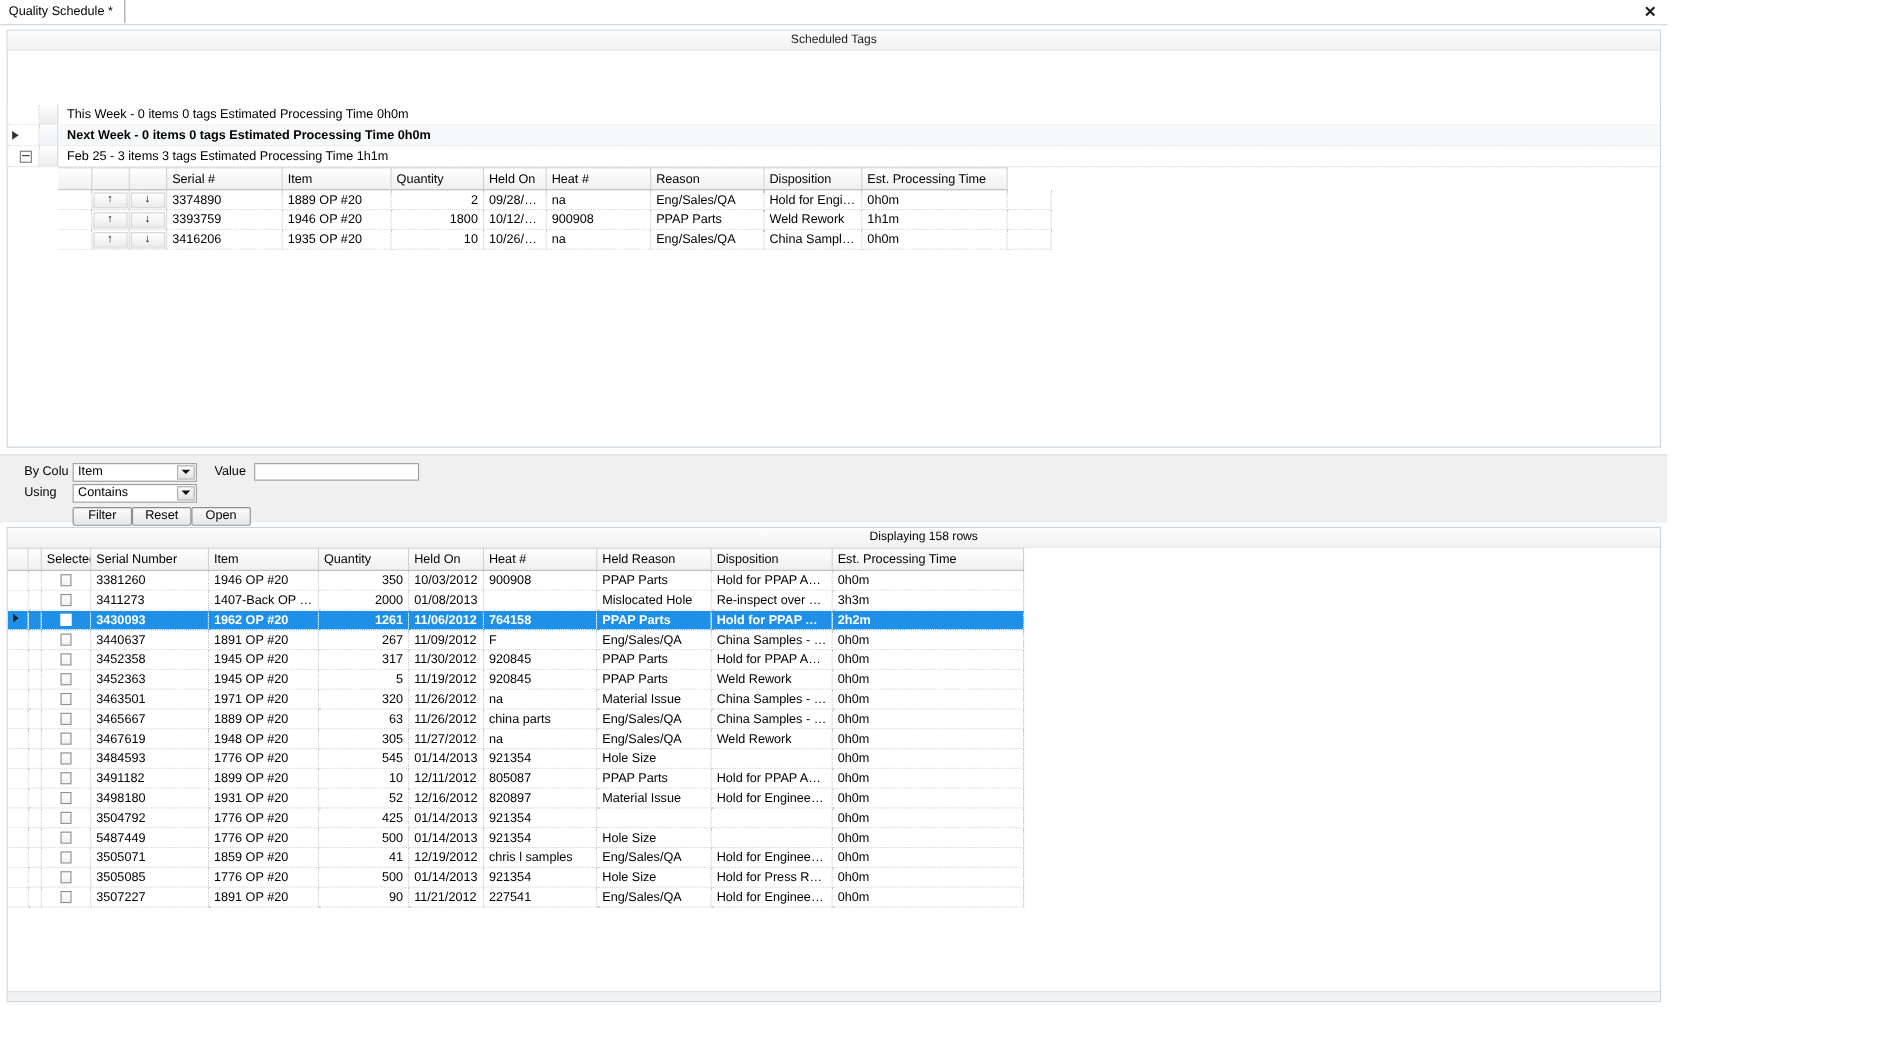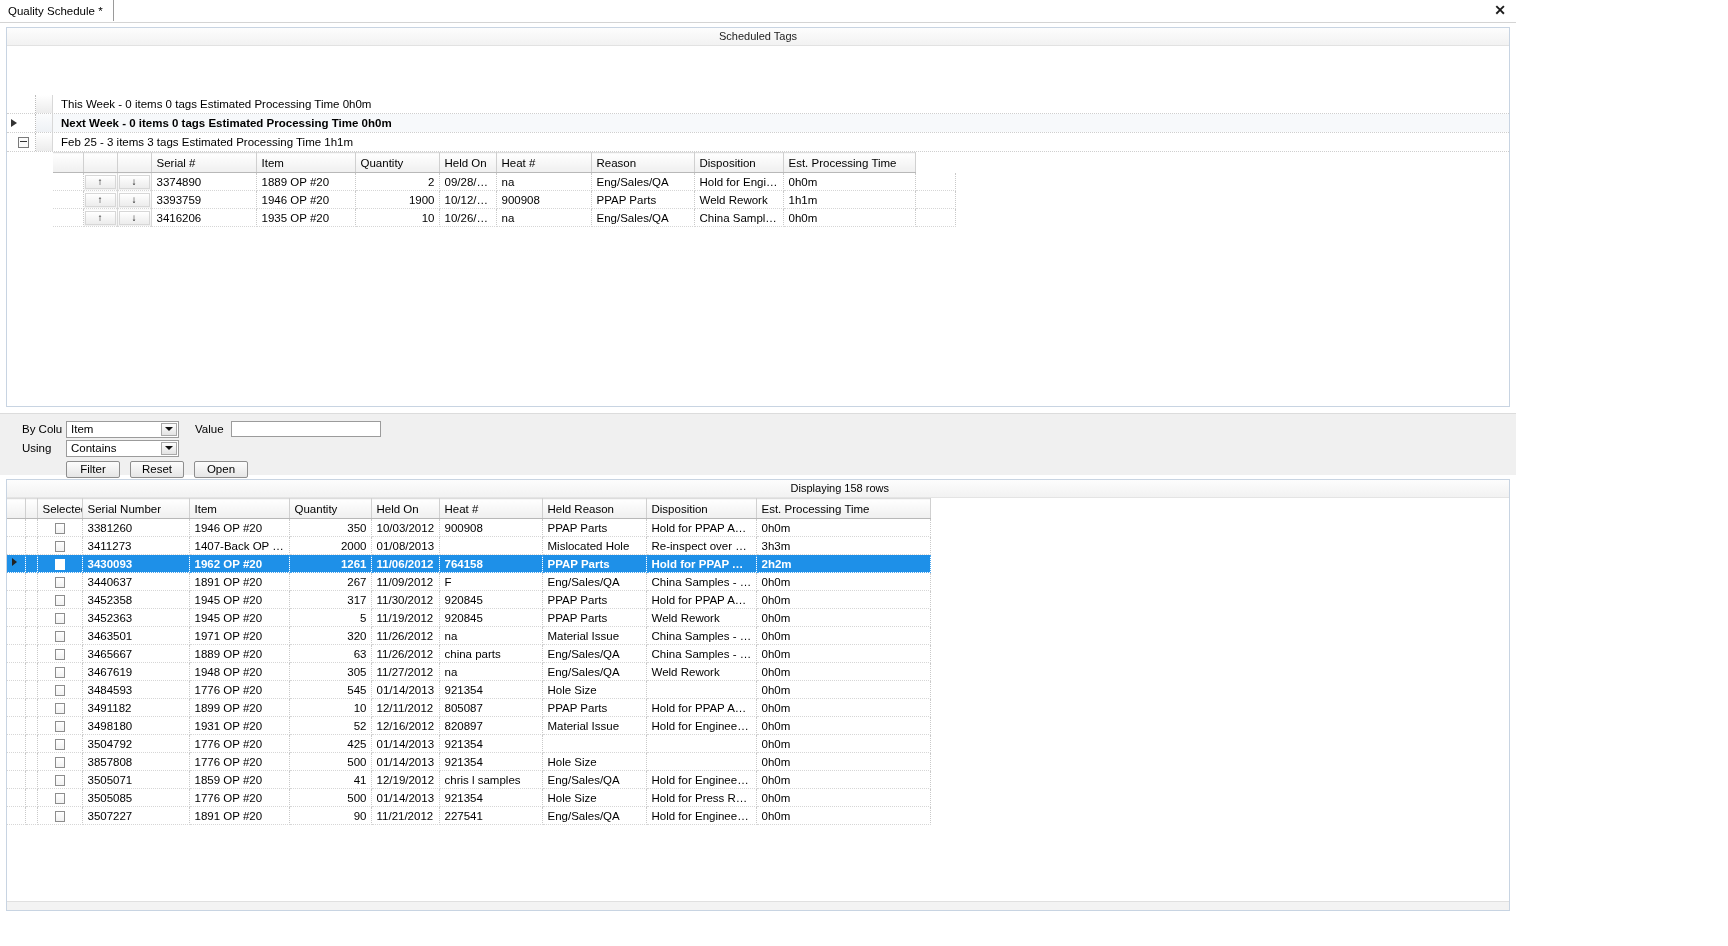--- a/index.html
+++ b/index.html
@@ -234,21 +234,21 @@
   .vlabel { margin-left: 16px; width: 36px; font-size: 11.5px; }
   .vinput {
     width: 150px; height: 16px;
     border: 1px solid #9b9b9b;
     background: #ffffff;
     box-sizing: border-box;
     font-family: "Liberation Sans", sans-serif;
     font-size: 11.5px;
     padding: 0 3px;
   }
-  .btnrow { margin-top: 4px; padding-left: 44px; display: flex; gap: 10px;}
+  .btnrow { margin-top: 4px; padding-left: 44px; display: flex; gap: 0;}
   .btn {
     width: 54px; height: 17px;
     background: linear-gradient(#fcfcfc, #e6e6e6);
     border: 1px solid #8e8e8e;
     border-radius: 2px;
     font-size: 11.5px;
     font-family: "Liberation Sans", sans-serif;
     color: #000;
     cursor: pointer;
     padding: 0;
@@ -403,21 +403,21 @@
           <tr>
             <td class="rowhdr"></td>
             <td class="btncell">
               <div class="arrowbtn">↑</div>
             </td>
             <td class="btncell">
               <div class="arrowbtn">↓</div>
             </td>
             <td>3393759</td>
             <td>1946 OP #20</td>
-            <td class="num">1900</td>
+            <td class="num">1800</td>
             <td>10/12/2012</td>
             <td>900908</td>
             <td>PPAP Parts</td>
             <td>Weld Rework</td>
             <td>1h1m</td>
             <td class="blank-bg"></td>
           </tr>
           <tr>
             <td class="rowhdr"></td>
             <td class="btncell">
@@ -684,21 +684,21 @@
             <td>921354</td>
             <td></td>
             <td></td>
             <td>0h0m</td>
             <td></td>
           </tr>
           <tr>
             <td class="rowhdr" style="position: relative;"></td>
             <td class="dotcol"></td>
             <td class="chkcell"><span class="chkbox"></span></td>
-            <td>3857808</td>
+            <td>5487449</td>
             <td>1776 OP #20</td>
             <td class="num">500</td>
             <td>01/14/2013</td>
             <td>921354</td>
             <td>Hole Size</td>
             <td></td>
             <td>0h0m</td>
             <td></td>
           </tr>
           <tr>

